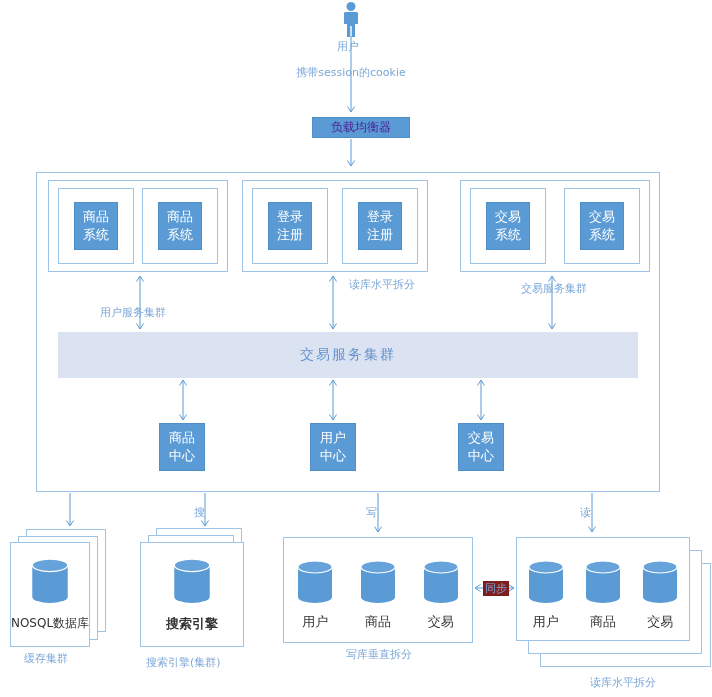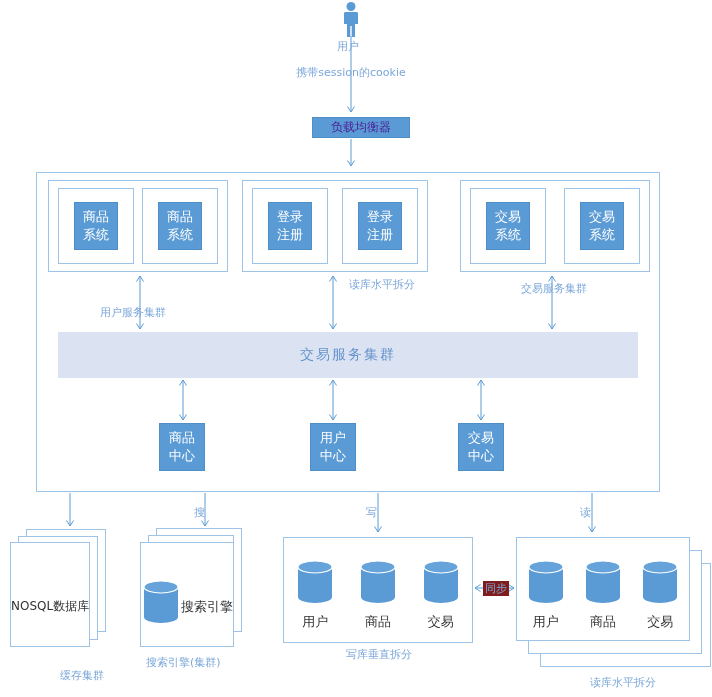--- a/index.html
+++ b/index.html
@@ -39,28 +39,28 @@
     border:1px solid var(--accent-border); color:#fff; font-size:13px; line-height:1.35;
     display:flex; align-items:center; justify-content:center; text-align:center; white-space:pre-line;}
   .center-1{left:159px;} .center-2{left:310px;} .center-3{left:458px;}
   
   .flow-search{left:194px; top:505px;}
   .flow-write{left:366px; top:505px;}
   .flow-read{left:580px; top:505px;}
   .flow-sync{left:483px; top:581px; background:#7f1d1d; padding:0 2px;}
   
   .card{position:absolute; background:#fff; border:1px solid var(--line);}
-  .card-face{display:flex; flex-direction:row; align-items:center; justify-content:flex-start; padding-top:14px;}
+  .card-face{display:flex; flex-direction:column; align-items:center; justify-content:flex-start; padding-top:14px;}
   .card-title{font-size:12px; color:var(--card-text); margin-top:10px; white-space:nowrap;}
   .cyl{display:block;}
   .dbgroup-box{position:absolute; border:1px solid var(--line); display:flex; align-items:flex-start;
     justify-content:space-around; padding-top:21px;}
   .dbitem{display:flex; flex-direction:column; align-items:center;}
   .dbitem .card-title{font-size:13px; margin-top:8px;}
-  .caption-nosql{left:24px; top:668px;margin-left:36px;}
+  .caption-nosql{left:24px; top:651px;}
   .caption-search{left:146px; top:655px;}
   .caption-write{left:346px; top:647px;}
   .caption-read{left:590px; top:675px;}
 </style>
 </head>
 <body>
 
 <div class="canvas">
 
   <svg class="connectors" width="712" height="697">
@@ -155,21 +155,21 @@
     <svg class="cyl" width="44" height="48" viewBox="0 0 40 46">
       <path d="M3,8 v30 a17,6 0 0 0 34,0 V8 z" style="fill:var(--accent)"></path>
       <ellipse cx="20" cy="8" rx="17" ry="6" fill="#66a3da" stroke="#ffffff" stroke-width="1.2"></ellipse>
     </svg>
     <div class="card-title">NOSQL数据库</div>
   </div>
   <div class="lbl caption-nosql">缓存集群</div>
 
   <div class="card" style="left:156px; top:528px; width:86px; height:104px;"></div>
   <div class="card" style="left:148px; top:535px; width:86px; height:104px;"></div>
-  <div class="card card-face" style="left:140px; top:542px; width:94px; height:105px;">
+  <div class="card card-face" style="left:140px; top:542px; width:104px; height:105px;font-weight:bold;">
     <svg class="cyl" width="44" height="48" viewBox="0 0 40 46">
       <path d="M3,8 v30 a17,6 0 0 0 34,0 V8 z" style="fill:var(--accent)"></path>
       <ellipse cx="20" cy="8" rx="17" ry="6" fill="#66a3da" stroke="#ffffff" stroke-width="1.2"></ellipse>
     </svg>
     <div class="card-title" style="font-size:13px;">搜索引擎</div>
   </div>
   <div class="lbl caption-search">搜索引擎(集群)</div>
 
   <div class="dbgroup-box" style="left:283px; top:537px; width:190px; height:106px;">
     <div class="dbitem">

